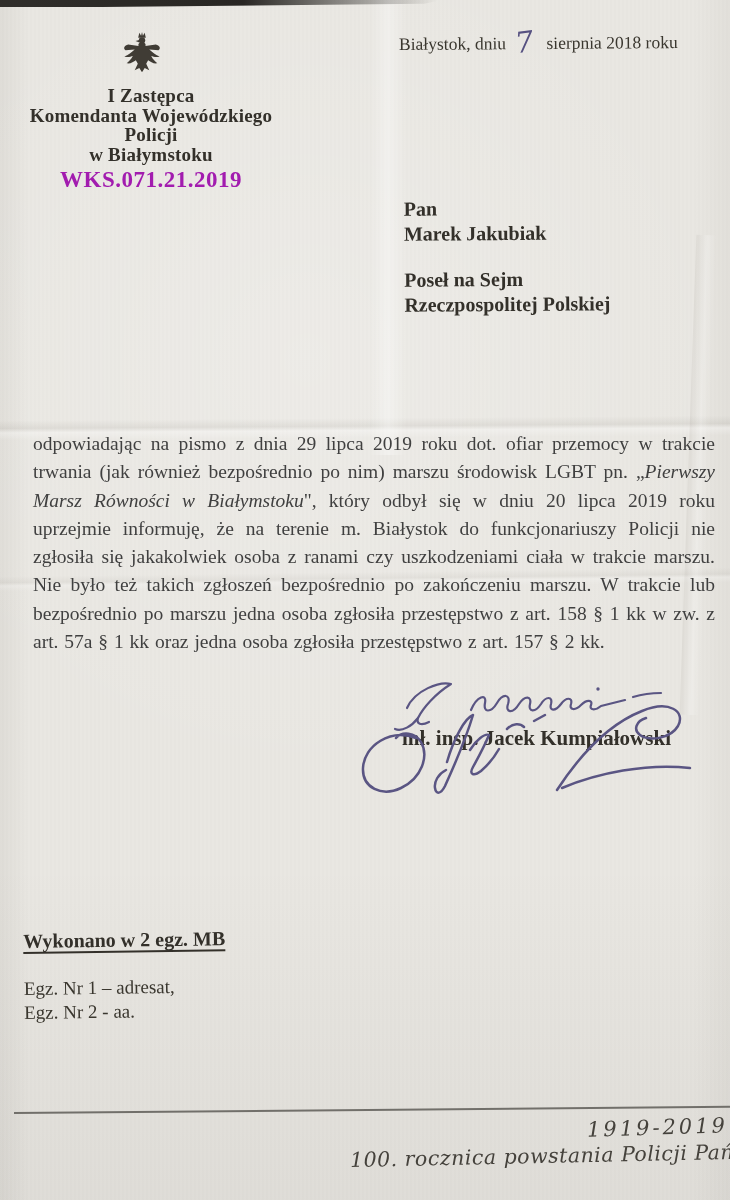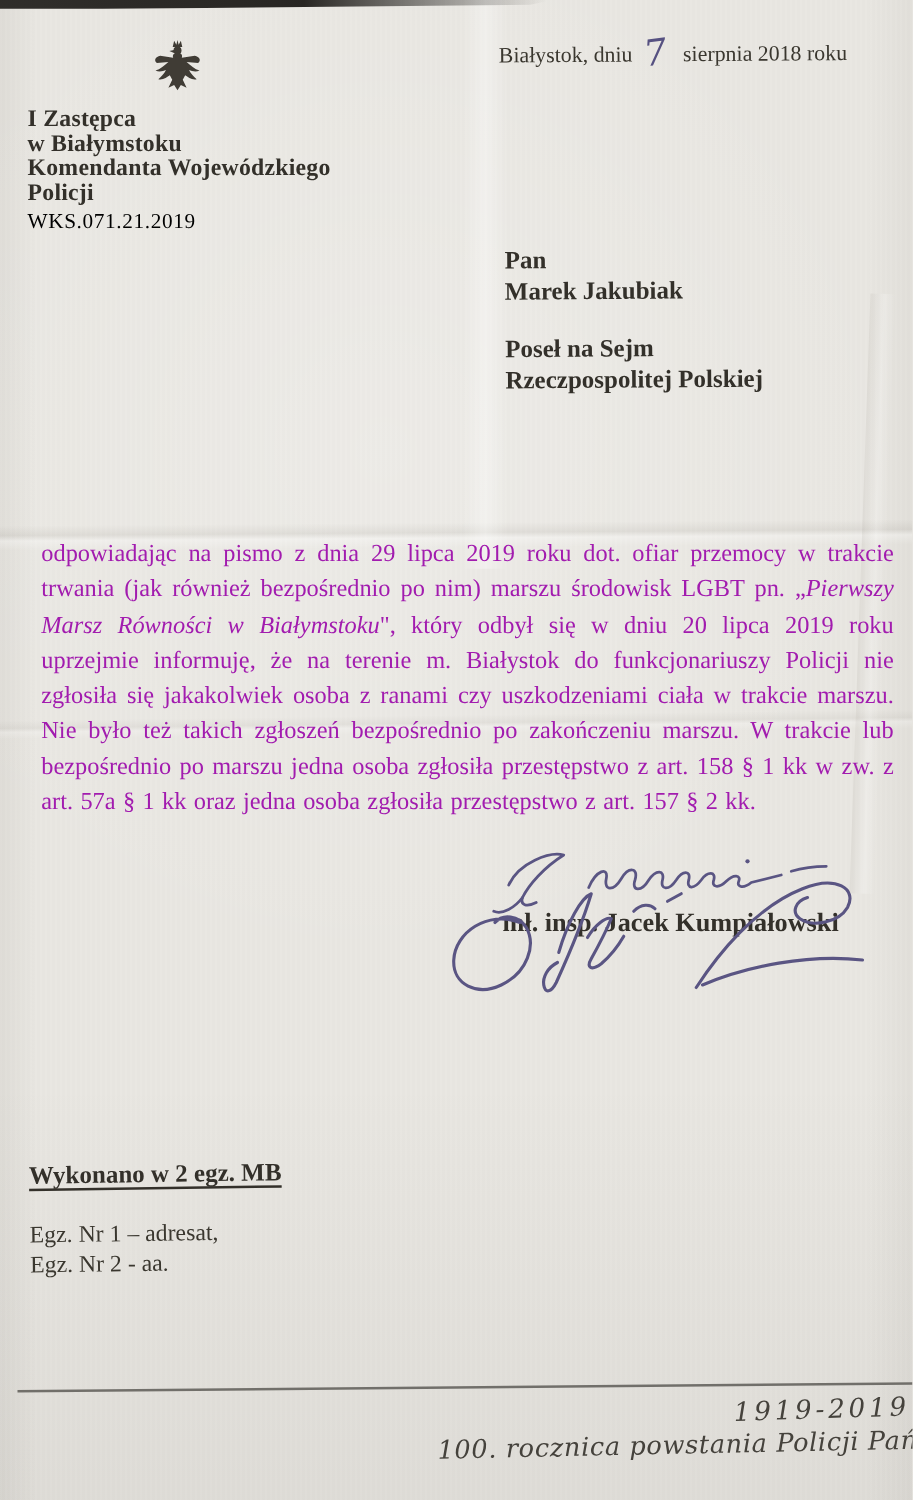--- a/index.html
+++ b/index.html
@@ -38,38 +38,38 @@
   }
   #sheen-v1{
     left:370px;top:0;width:36px;height:455px;
     background:linear-gradient(to right, rgba(255,255,255,0) 0%, rgba(255,255,255,0.35) 50%, rgba(255,255,255,0) 100%);
   }
   #crease-v1{
     left:688px;top:235px;width:20px;height:480px;transform:rotate(2deg);
     background:linear-gradient(to right, rgba(120,112,100,0.09), rgba(255,255,255,0.22) 55%, rgba(120,112,100,0) 100%);
   }
   
-  #letterhead{position:absolute;left:22px;top:86px;width:286px;}
+  #letterhead{position:absolute;left:8px;top:86px;width:286px;text-align:center;}
   .lh-line{font-weight:bold;font-size:19px;line-height:19.5px;color:#33302a;letter-spacing:0.2px;}
-  #lh-ref{font-size:17px;font-weight:normal;margin-top:3px;color:#000000;letter-spacing:0.5px;}
+  #lh-ref{font-size:23px;font-weight:bold;margin-top:3px;color:#a21caf;letter-spacing:0.5px;}
   #eagle{position:absolute;left:119px;top:26px;width:46px;height:54px;}
   
   #dateline{position:absolute;left:399px;top:22px;font-size:17.5px;color:#3a372f;transform:rotate(-0.4deg);white-space:nowrap;}
   #dateline .day{
     display:inline-block;color:#565181;font-size:29px;font-style:italic;
     font-family:"DejaVu Serif", serif;transform:rotate(-7deg);
     margin:0 13px 0 9px;position:relative;top:3px;
   }
   
   #addressee{position:absolute;left:404px;top:196px;font-weight:bold;font-size:20px;line-height:25px;color:#33302a;transform:rotate(-0.4deg);}
   #addressee .gap{height:21px;}
   
   #letter-body{
     position:absolute;left:33px;top:430px;width:682px;
-    font-size:19.5px;line-height:28.3px;text-align:justify;color:#a21caf;
+    font-size:19.5px;line-height:28.3px;text-align:justify;color:#404040;
     word-spacing:1px;
   }
   #letter-body .it{font-style:italic;}
   
   #closing-scrawl{position:absolute;left:385px;top:666px;width:290px;height:72px;}
   #signer-name{position:absolute;left:402px;top:726px;font-weight:bold;font-size:21px;color:#33302a;white-space:nowrap;}
   #signature-scrawl{position:absolute;left:352px;top:698px;width:345px;height:115px;}
   .pen{stroke:#5a5583;fill:none;stroke-width:2.2;stroke-linecap:round;stroke-linejoin:round;}
   
   #distribution{position:absolute;left:23px;top:930px;transform:rotate(-0.8deg);transform-origin:left top;}
@@ -113,22 +113,22 @@
       L24.5 44 L20.5 52.5 L26.5 49.5 L30 55 L33.5 49.5 L39.5 52.5 L35.5 44 L38 39.5
       C41 41.5 45 44.5 50 43.5 C47 41 44 38 42 34
       C45 35 49 36.2 53 34.5 C48 33 43.5 29 39.5 25.5 L51.5 26.5
       C55 24 53 20 48 19 L34.5 21
       C35.5 18.5 34 16 30 16 Z"></path>
   </g>
 </svg>
 
 <div id="letterhead">
   <div class="lh-line">I Zastępca</div>
+  <div class="lh-line">Komendanta Wojewódzkiego Policji</div>
   <div class="lh-line">w Białymstoku</div>
-  <div class="lh-line">Komendanta Wojewódzkiego Policji</div>
   <div id="lh-ref">WKS.071.21.2019</div>
 </div>
 
 <div id="dateline">
   <span>Białystok, dniu</span><span class="day">7</span><span>sierpnia 2018 roku</span>
 </div>
 
 <div id="addressee">
   <div>Pan</div>
   <div>Marek Jakubiak</div>

